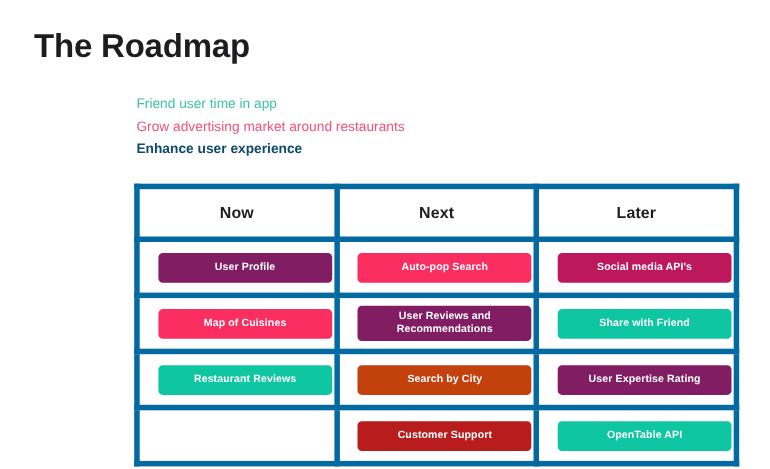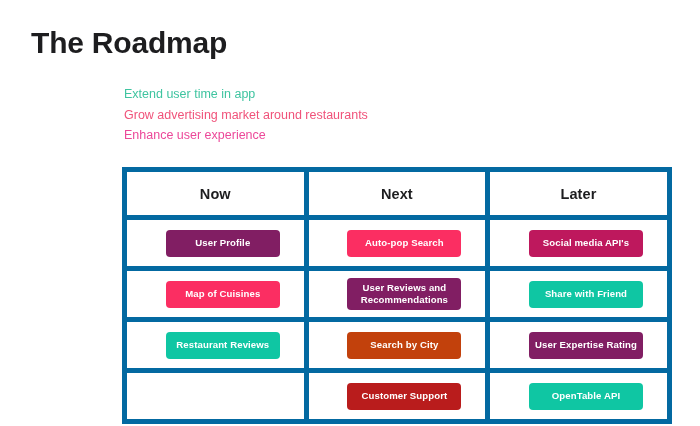--- a/index.html
+++ b/index.html
@@ -80,21 +80,21 @@
     height: 46px;
   }
   .col-cell { width: 176.6px; }
 
   
   .pill {
     display: inline-flex;
     align-items: center;
     justify-content: center;
     box-sizing: border-box;
-    width: 114px;
+    width: 158px;
     min-height: 27px;
     padding: 4px 6px;
     border-radius: 4px;
     font-size: 9.6px;
     font-weight: 700;
     line-height: 12px;
     color: #ffffff;
     letter-spacing: 0.1px;
     text-align: center;
     margin-left: 15px;
@@ -110,26 +110,26 @@
 </style>
 </head>
 <body style="background: rgb(255, 255, 255);">
 
 <div class="slide">
 
   <div class="page-title">The Roadmap</div>
 
   <div class="goals">
     <div class="goal-line" style="color: rgb(63, 196, 160);">
-      <span>Extend user time in app</span>
+      <span>Friend user time in app</span>
     </div>
     <div class="goal-line" style="color: rgb(240, 82, 122);">
       <span>Grow advertising market around restaurants</span>
     </div>
-    <div class="goal-line" style="color: #ec4899;">
+    <div class="goal-line" style="color: #0c4a6e; font-weight: bold;">
       <span>Enhance user experience</span>
     </div>
   </div>
 
   <table class="roadmap-table">
     <thead>
       <tr>
         <th class="col-cell">Now</th>
         <th class="col-cell">Next</th>
         <th class="col-cell">Later</th>

